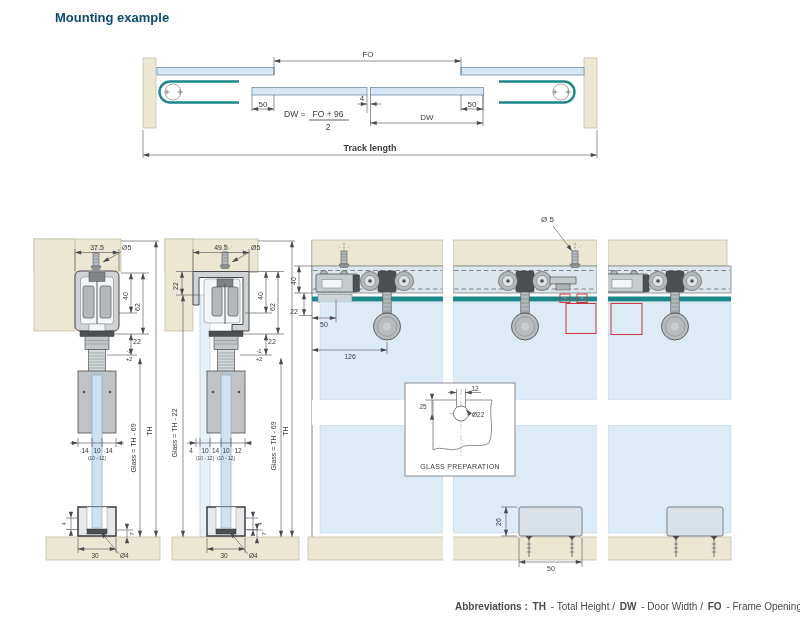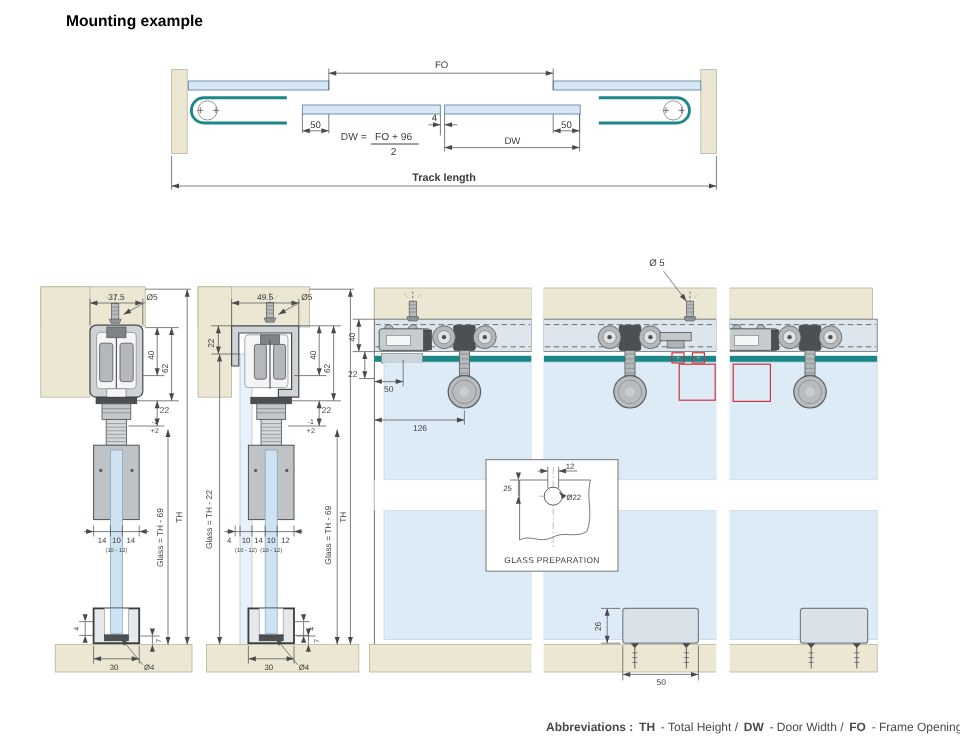--- a/index.html
+++ b/index.html
@@ -1,18 +1,18 @@
 <!DOCTYPE html>
 <html><head>
 <meta charset="utf-8">
 <style>
   html,body{margin:0;padding:0;background:#ffffff;}
   #stage{position:relative;width:800px;height:624px;background:#fff;overflow:hidden;
          font-family:"Liberation Sans",sans-serif;}
-  #title{position:absolute;left:55px;top:10px;font-size:13px;font-weight:bold;color:#000000;}
+  #title{position:absolute;left:55px;top:10px;font-size:13px;font-weight:bold;color:#0c4a6e;}
   #footer{position:absolute;left:455px;top:601px;width:340px;text-align:center;
           font-size:10px;color:#4a4a4a;white-space:nowrap;}
   #footer span{margin-right:2px;}
   .fb{font-weight:bold;}
   svg{position:absolute;left:0;top:0;}
   .d{stroke:#5a5a5e;stroke-width:.65;fill:none;}
   .dd{stroke:#565a5d;stroke-width:.7;fill:none;stroke-dasharray:4.5 3;}
   .ah{fill:#4a4a4e;stroke:none;}
   .t{font-family:"Liberation Sans",sans-serif;fill:#3b3b3b;font-size:7px;}
   .t8{font-size:8px;}.t85{font-size:8.5px;}.t65{font-size:6.5px;}

